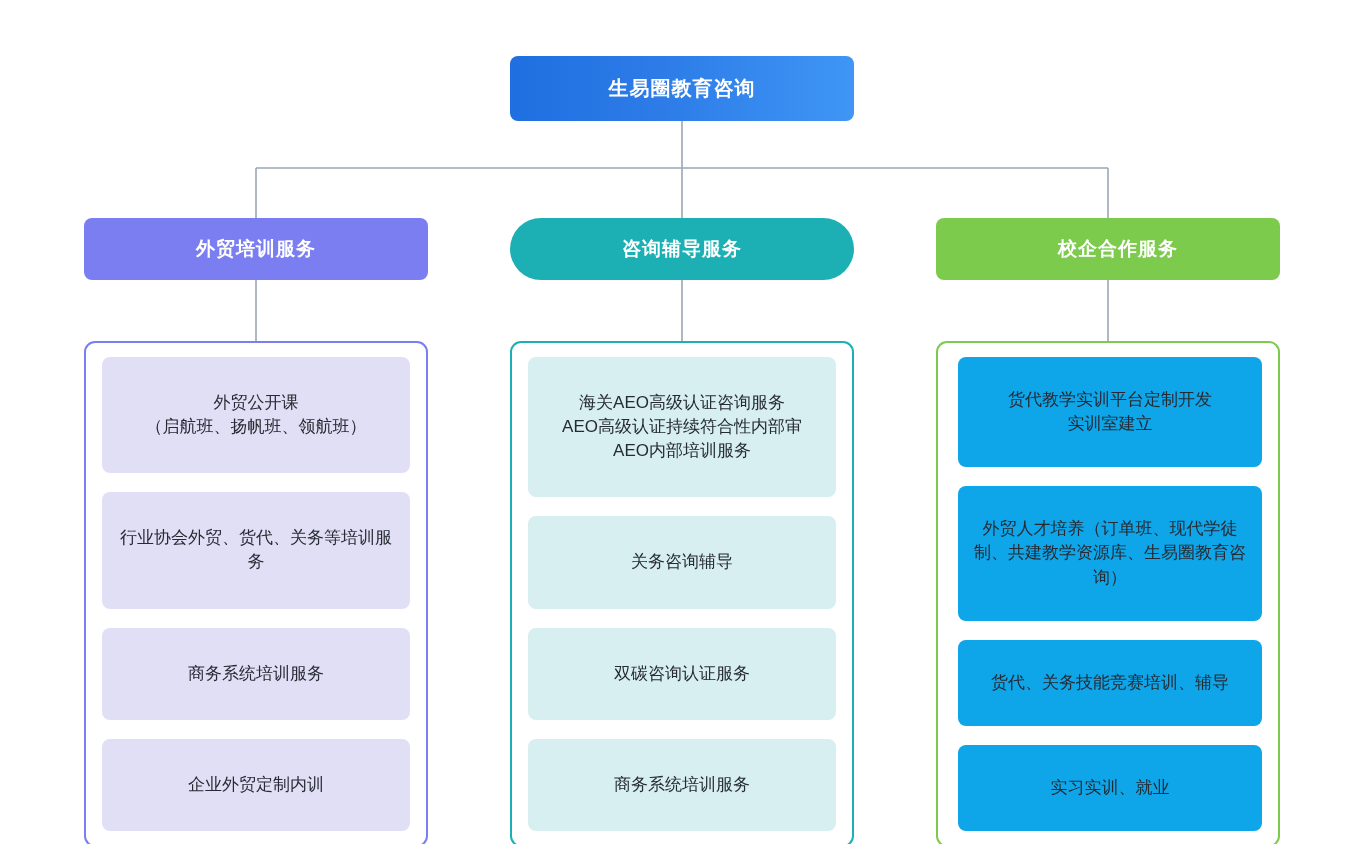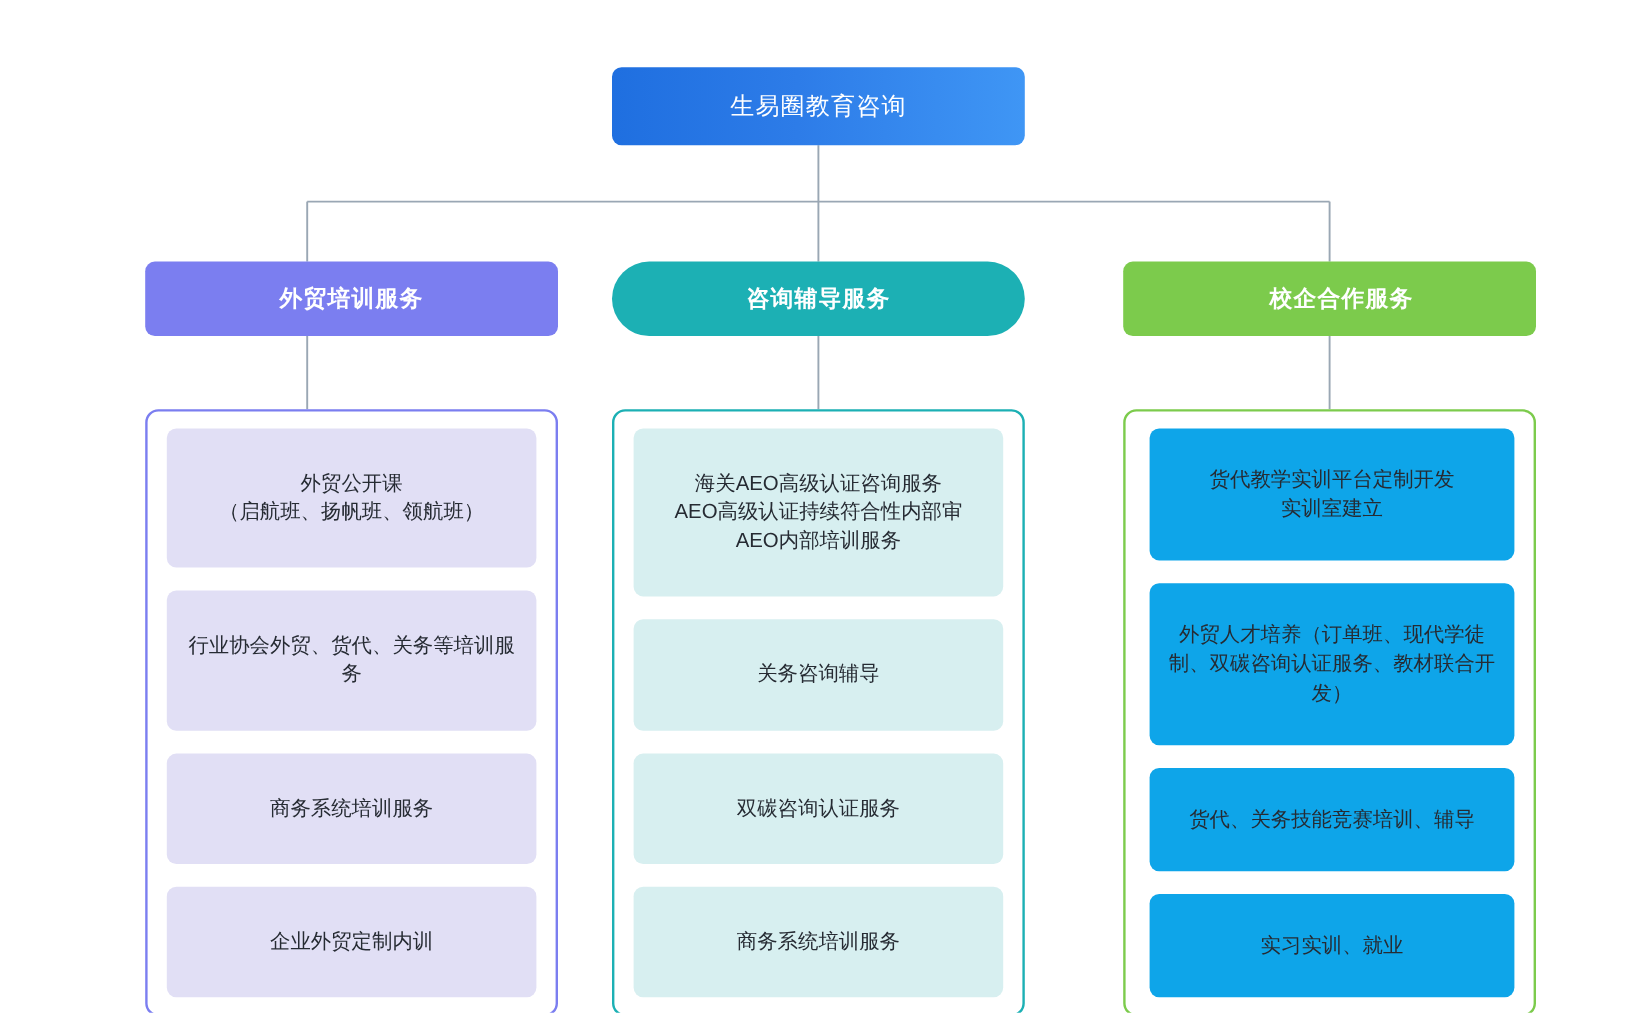--- a/index.html
+++ b/index.html
@@ -36,21 +36,21 @@
     left: 510px;
     top: 56px;
     width: 344px;
     height: 65px;
     border-radius: 8px;
     display: flex;
     align-items: center;
     justify-content: center;
     color: #ffffff;
     font-size: 20px;
-    font-weight: normal;
+    font-weight: bold;
     letter-spacing: 1px;
     background: linear-gradient(90deg, #1f6fe0 0%, #2d7ce8 45%, #3f96f5 100%);
   }
 
   
   .col-header {
     position: absolute;
     top: 218px;
     width: 344px;
     height: 62px;
@@ -89,21 +89,21 @@
     font-size: 17px;
     line-height: 1.42;
     padding: 8px 12px;
     flex: 1 1 auto;
     margin-bottom: 19px;
     white-space: pre-line;
   }
   .chip:last-child { margin-bottom: 0; text-align: right; }
 
   
-  .col-0 { left: 84px; margin-left: 37px; }
+  .col-0 { left: 84px; }
   .col-1 { left: 510px; }
   .col-2 { left: 936px; padding-left: 20px; }
 
   
   .theme-purple .col-header,
   .col-header.theme-purple { background: #7b7ef0; }
   .col-container.theme-purple { border-color: #7b7ef0; }
   .chip.theme-purple { background: #e1dff5; }
 
   .col-header.theme-teal { background: #1cb0b4; border-radius: 31px; }
@@ -160,18 +160,18 @@
     <div class="chip theme-teal">双碳咨询认证服务</div>
     <div class="chip theme-teal">商务系统培训服务</div>
   </div>
 
   <div class="col-header theme-green col-2">
     <span>校企合作服务</span>
   </div>
   <div class="col-container theme-green col-2">
     <div class="chip theme-green">货代教学实训平台定制开发
 实训室建立</div>
-    <div class="chip theme-green">外贸人才培养（订单班、现代学徒制、双碳咨询认证服务、教材联合开发）</div>
+    <div class="chip theme-green">外贸人才培养（订单班、现代学徒制、共建教学资源库、生易圈教育咨询）</div>
     <div class="chip theme-green">货代、关务技能竞赛培训、辅导</div>
     <div class="chip theme-green">实习实训、就业</div>
   </div>
 
 </div>
 
 </body></html>

